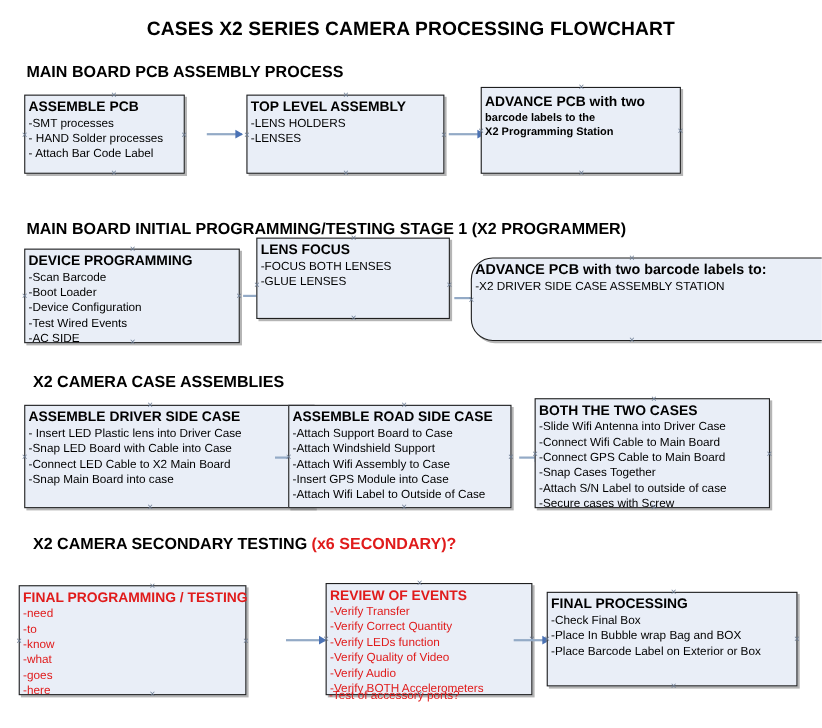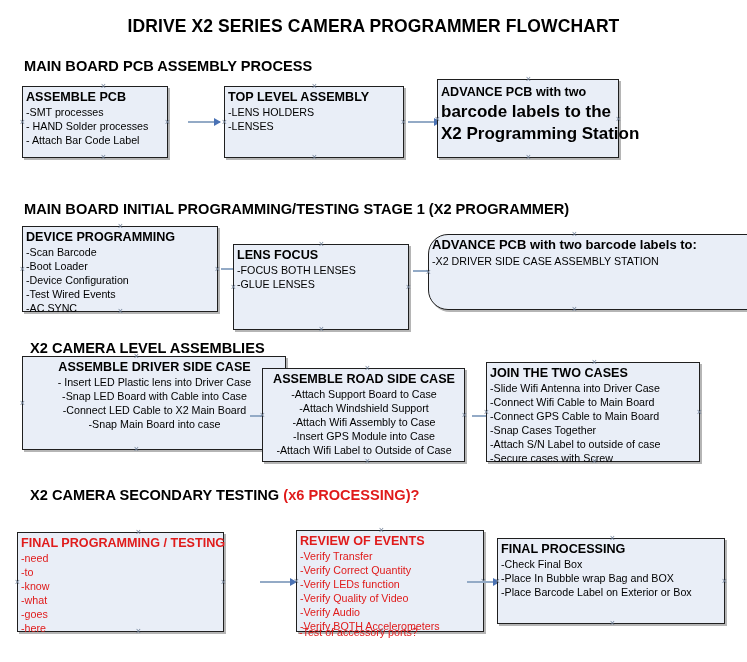--- a/index.html
+++ b/index.html
@@ -37,21 +37,21 @@
     position:absolute;left:3px;top:2px;right:2px;
     line-height:1.30;
   }
   .node .ntitle{
     font-size:12.6px;font-weight:bold;white-space:nowrap;
     display:block;margin-bottom:1px;
   }
   .node .nline{
     font-size:10.7px;display:block;white-space:nowrap;
   }
-  .node.bold-lines .nline{font-weight:bold;font-size:17px;}
+  .node.bold-lines .nline{font-weight:bold;font-size:10px;}
   .node.red .ntitle,.node.red .nline{color:#e01b1b;}
   .node.big .ntitle{font-size:13px;}
 
   
   .handle{
     position:absolute;width:7px;height:7px;
     color:#6f7f96;font-size:9px;line-height:7px;text-align:center;
     font-family:"Liberation Sans",sans-serif;
     pointer-events:none;
   }
@@ -68,21 +68,21 @@
   }
   .overflow-line{
     position:absolute;font-size:10.7px;color:#e01b1b;white-space:nowrap;
   }
 </style>
 </head>
 <body>
 
 <div id="canvas">
 
-  <div class="chart-title">IDRIVE X2  SERIES CAMERA PROGRAMMER FLOWCHART</div>
+  <div class="chart-title">CASES X2  SERIES CAMERA PROCESSING FLOWCHART</div>
 
   <div class="section-head" style="left:24px;top:58px;">
     <span>MAIN BOARD PCB ASSEMBLY PROCESS</span>
   </div>
 
   <div class="node" style="left:22px;top:86px;width:146px;height:72px;">
     <div class="nbody">
       <span class="ntitle">ASSEMBLE PCB</span>
       <span class="nline">-SMT processes</span>
       <span class="nline">- HAND Solder processes</span>
@@ -126,31 +126,31 @@
     <span>MAIN BOARD INITIAL PROGRAMMING/TESTING STAGE 1 (X2 PROGRAMMER)</span>
   </div>
 
   <div class="node" style="left:22px;top:226px;width:196px;height:86px;">
     <div class="nbody">
       <span class="ntitle">DEVICE PROGRAMMING</span>
       <span class="nline">-Scan Barcode</span>
       <span class="nline">-Boot Loader</span>
       <span class="nline">-Device Configuration</span>
       <span class="nline">-Test Wired Events</span>
-      <span class="nline">-AC SYNC</span>
+      <span class="nline">-AC SIDE</span>
     </div>
     <span class="handle" style="left:94px;top:-4px;"></span>
     <span class="handle" style="left:94px;bottom:-4px;"></span>
     <span class="handle" style="left:-4px;top:39px;"></span>
     <span class="handle" style="right:-4px;top:39px;"></span>
   </div>
 
   <div class="conn" style="left:221px;top:268px;width:24px;"></div>
 
-  <div class="node" style="left:233px;top:244px;width:176px;height:86px;">
+  <div class="node" style="left:233px;top:216px;width:176px;height:74px;">
     <div class="nbody">
       <span class="ntitle">LENS FOCUS</span>
       <span class="nline">-FOCUS BOTH LENSES</span>
       <span class="nline">-GLUE LENSES</span>
     </div>
     <span class="handle" style="left:84px;top:-4px;"></span>
     <span class="handle" style="left:84px;bottom:-4px;"></span>
     <span class="handle" style="left:-4px;top:39px;"></span>
     <span class="handle" style="right:-4px;top:39px;"></span>
   </div>
@@ -162,74 +162,74 @@
       <span class="ntitle">ADVANCE PCB with two barcode labels to:</span>
       <span class="nline">-X2 DRIVER  SIDE  CASE  ASSEMBLY STATION</span>
     </div>
     <span class="handle" style="left:142px;top:-4px;"></span>
     <span class="handle" style="left:142px;bottom:-4px;"></span>
     <span class="handle" style="left:-4px;top:34px;"></span>
     <span class="handle" style="right:-4px;top:34px;"></span>
   </div>
 
   <div class="section-head" style="left:30px;top:340px;">
-    <span>X2 CAMERA LEVEL ASSEMBLIES</span>
-  </div>
-
-  <div class="node" style="left:22px;top:356px;width:264px;height:94px;text-align:center;">
+    <span>X2 CAMERA CASE ASSEMBLIES</span>
+  </div>
+
+  <div class="node" style="left:22px;top:368px;width:264px;height:94px;">
     <div class="nbody">
       <span class="ntitle">ASSEMBLE DRIVER SIDE CASE</span>
       <span class="nline">- Insert LED Plastic lens into Driver Case</span>
       <span class="nline">-Snap LED Board with Cable into Case</span>
       <span class="nline">-Connect LED Cable to X2 Main Board</span>
       <span class="nline">-Snap Main Board into case</span>
     </div>
     <span class="handle" style="left:110px;top:-4px;"></span>
     <span class="handle" style="left:110px;bottom:-4px;"></span>
     <span class="handle" style="left:-4px;top:43px;"></span>
     <span class="handle" style="right:-4px;top:43px;"></span>
   </div>
 
   <div class="conn" style="left:250px;top:415px;width:20px;"></div>
 
-  <div class="node" style="left:262px;top:368px;width:203px;height:94px;text-align:center;">
+  <div class="node" style="left:262px;top:368px;width:203px;height:94px;">
     <div class="nbody">
       <span class="ntitle">ASSEMBLE ROAD SIDE CASE</span>
       <span class="nline">-Attach Support Board to Case</span>
       <span class="nline">-Attach Windshield Support</span>
       <span class="nline">-Attach Wifi Assembly to Case</span>
       <span class="nline">-Insert GPS Module into Case</span>
       <span class="nline">-Attach Wifi Label to Outside of Case</span>
     </div>
     <span class="handle" style="left:101px;top:-4px;"></span>
     <span class="handle" style="left:101px;bottom:-4px;"></span>
     <span class="handle" style="left:-4px;top:43px;"></span>
     <span class="handle" style="right:-4px;top:43px;"></span>
   </div>
 
   <div class="conn" style="left:472px;top:415px;width:20px;"></div>
 
   <div class="node" style="left:486px;top:362px;width:214px;height:100px;">
     <div class="nbody">
-      <span class="ntitle">JOIN THE TWO CASES</span>
+      <span class="ntitle">BOTH THE TWO CASES</span>
       <span class="nline">-Slide Wifi Antenna into Driver Case</span>
       <span class="nline">-Connect Wifi Cable to Main Board</span>
       <span class="nline">-Connect GPS Cable to Main Board</span>
       <span class="nline">-Snap Cases Together</span>
       <span class="nline">-Attach S/N Label to outside of case</span>
       <span class="nline">-Secure cases with Screw</span>
     </div>
     <span class="handle" style="left:104px;top:-4px;"></span>
     <span class="handle" style="left:104px;bottom:-4px;"></span>
     <span class="handle" style="left:-4px;top:46px;"></span>
     <span class="handle" style="right:-4px;top:46px;"></span>
   </div>
 
   <div class="section-head" style="left:30px;top:487px;">
-    <span>X2 CAMERA SECONDARY TESTING </span><span class="accent">(x6 PROCESSING)?</span>
+    <span>X2 CAMERA SECONDARY TESTING </span><span class="accent">(x6 SECONDARY)?</span>
   </div>
 
   <div class="node red" style="left:17px;top:532px;width:207px;height:100px;">
     <div class="nbody">
       <span class="ntitle">FINAL PROGRAMMING / TESTING</span>
       <span class="nline">-need</span>
       <span class="nline">-to</span>
       <span class="nline">-know</span>
       <span class="nline">-what</span>
       <span class="nline">-goes</span>

